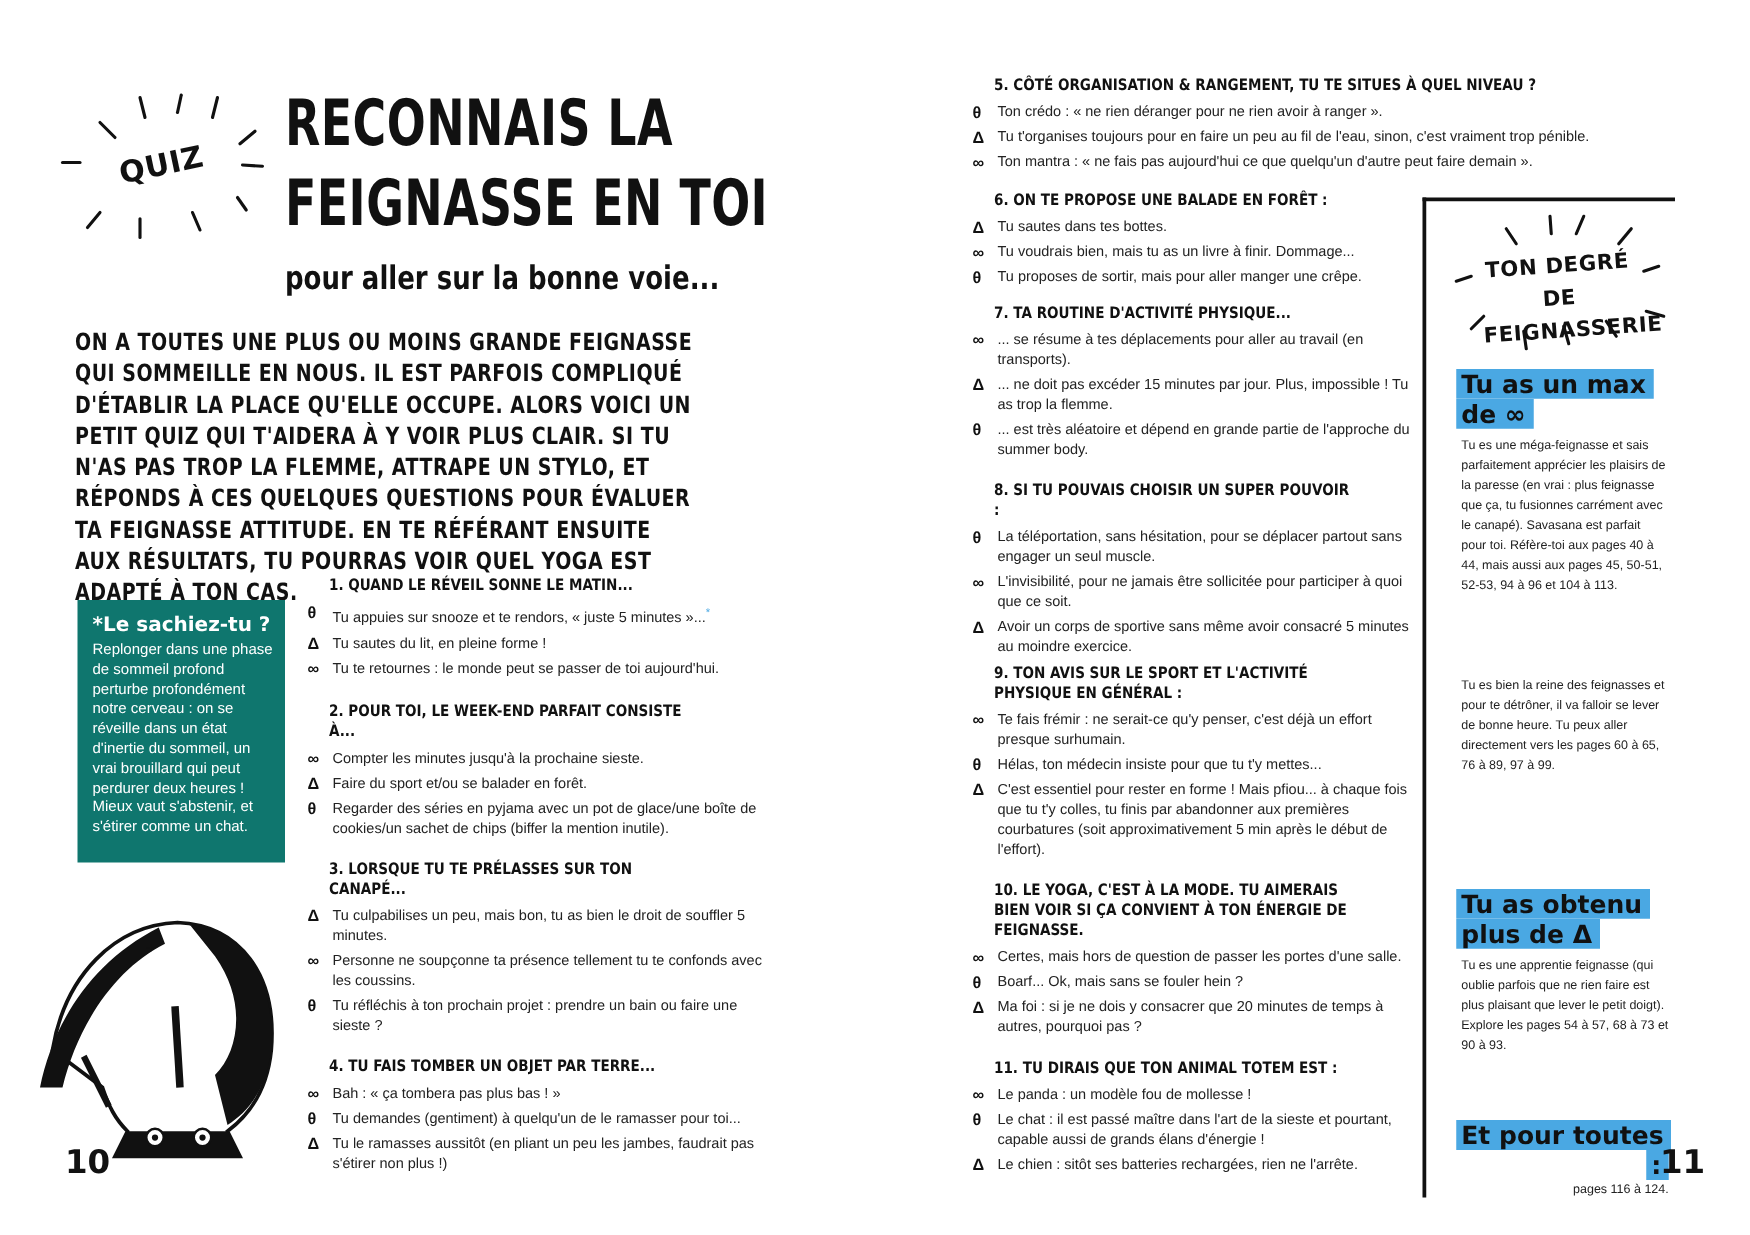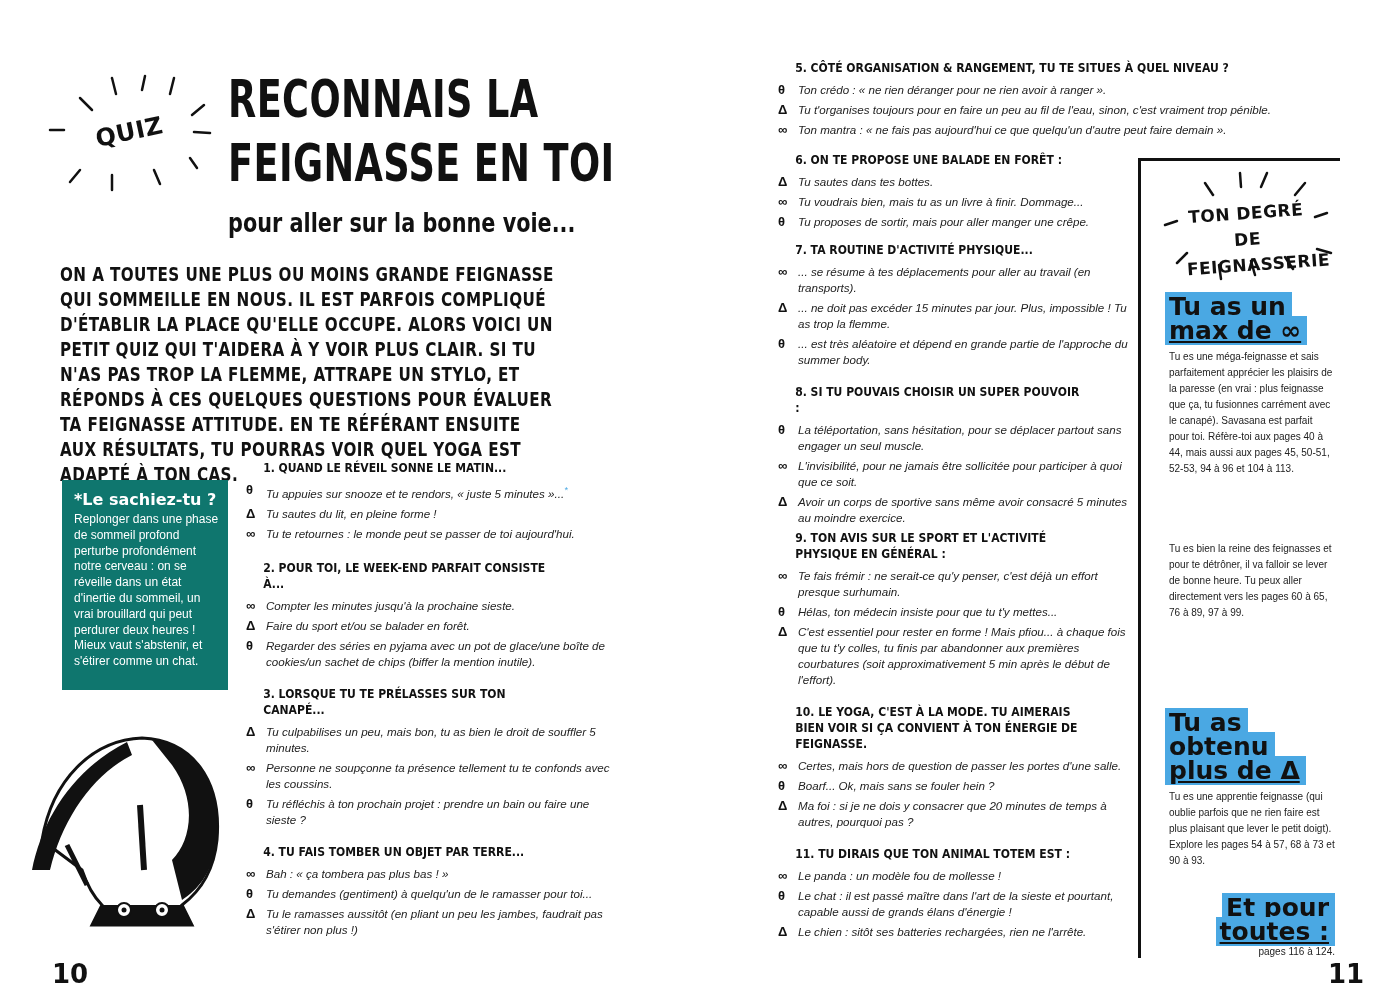--- a/index.html
+++ b/index.html
@@ -14,41 +14,41 @@
     #title { position: absolute; left: 228px; top: 68px; font-size: 51px; line-height: 64px; font-weight: bold; color: #111; transform: scaleX(0.72); transform-origin: left top; width: 560px; }
     #title span { display: block; }
     #subtitle { position: absolute; left: 228px; top: 208px; font-size: 26px; font-weight: bold; color: #111; transform: scaleX(0.8); transform-origin: left top; white-space: nowrap; font-family: "DejaVu Sans", sans-serif; }
     #intro { position: absolute; left: 60px; top: 262px; width: 620px; font-size: 19px; line-height: 25px; color: #111; transform: scaleX(0.8); transform-origin: left top; }
 
     #sachiez { position: absolute; left: 62px; top: 480px; width: 166px; height: 210px; background: #0f766e; padding: 10px 8px 0 12px; color: #fff; }
     #sachiez-title { font-size: 16px; font-weight: bold; margin-bottom: 3px; font-family: "DejaVu Sans", sans-serif; }
     #sachiez-body { font-size: 12px; line-height: 15.8px; }
 
     #cat { position: absolute; left: 32px; top: 720px; width: 200px; height: 210px; }
-    .page-num { position: absolute; font-size: 26px; font-weight: bold; color: #111; font-family: "DejaVu Sans", sans-serif; margin-top: 44px; }
+    .page-num { position: absolute; font-size: 26px; font-weight: bold; color: #111; font-family: "DejaVu Sans", sans-serif; }
     #page-left { left: 52px; top: 915px; }
     #page-right { left: 1328px; top: 915px; }
 
     
     .qcol { position: absolute; }
     #qcol-left { left: 246px; top: 460px; width: 375px; }
     #qcol-right { left: 778px; top: 60px; width: 355px; }
     .question { margin-bottom: 17px; }
     .q-title { font-size: 12.6px; font-weight: bold; text-transform: uppercase; padding-left: 20px; margin-bottom: 6px; color: #111; line-height: 16px; font-family: "DejaVu Sans", sans-serif; transform: scaleX(0.86); transform-origin: left top; }
     .answer { display: flex; font-size: 11.6px; line-height: 16px; margin-bottom: 4px; color: #222; }
     .sym { width: 20px; flex-shrink: 0; font-weight: bold; font-size: 13px; text-align: left; color: #111; }
-    .ans-text { flex: 1; font-style: italic; }
+    .ans-text { flex: 1; }
     .fn-star { color: #4aa8e3; font-size: 9px; vertical-align: super; }
 
     
     #result-box { position: absolute; left: 1138px; top: 158px; width: 202px; height: 800px; border-top: 3px solid #111; border-left: 3px solid #111; }
     #burst-right { position: absolute; left: 1155px; top: 165px; width: 180px; height: 120px; }
     #degree-title { position: absolute; left: 1185px; top: 200px; width: 125px; text-align: center; font-size: 17px; line-height: 26px; color: #111; transform: rotate(-4deg); }
     .result { position: absolute; left: 1165px; width: 170px; }
-    .result-head { display: inline; background: linear-gradient(#4aa8e3, #4aa8e3); font-size: 25px; line-height: 24px; font-weight: bold; color: #111; padding: 0 6px 0 4px; box-decoration-break: clone; -webkit-box-decoration-break: clone; font-family: "DejaVu Sans", sans-serif; text-decoration: underline; }
+    .result-head { display: inline; background: linear-gradient(#4aa8e3, #4aa8e3); font-size: 20px; line-height: 24px; font-weight: bold; color: #111; padding: 0 6px 0 4px; box-decoration-break: clone; -webkit-box-decoration-break: clone; font-family: "DejaVu Sans", sans-serif; }
     .result-body { font-size: 10px; line-height: 16px; color: #222; margin-top: 6px; padding-left: 4px; }
     #r1 { top: 295px; }
     #r2 { top: 535px; }
     #r3 { top: 711px; }
     #r4 { top: 896px; text-align: right; }
     #r4 .result-body { margin-top: 0; }
 
     svg line { stroke: #111; stroke-width: 2.5; stroke-linecap: round; }
   </style>
 </head>

